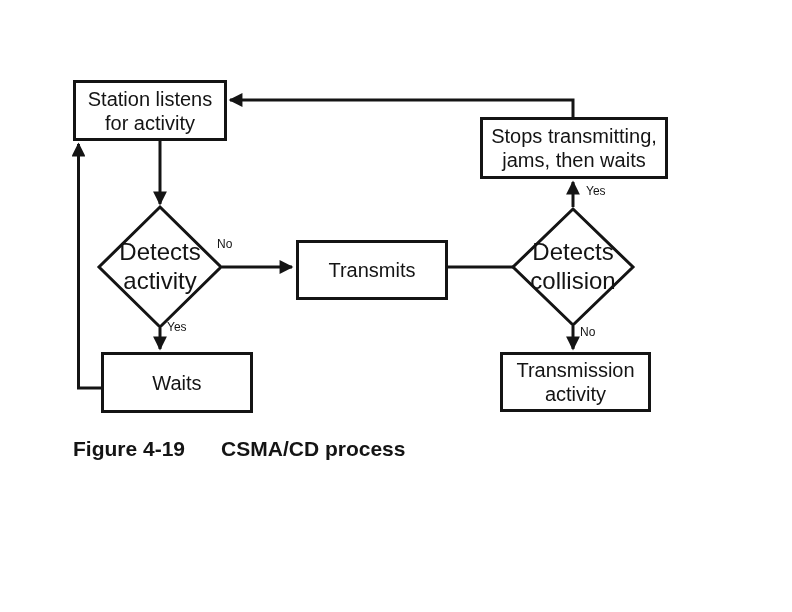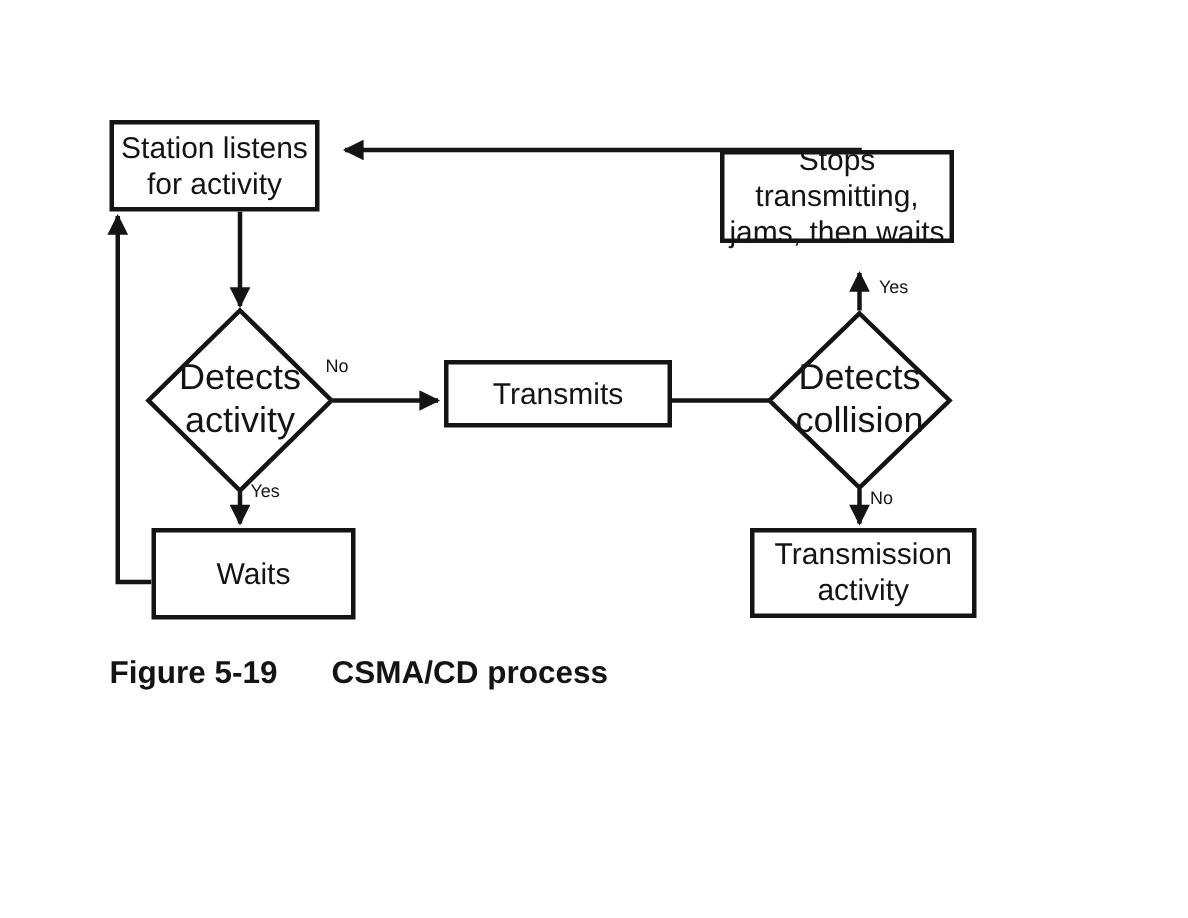--- a/index.html
+++ b/index.html
@@ -66,24 +66,24 @@
     color: #141414;
   }
   .caption .caption-label {
     font-weight: 700;
   }
   .caption .caption-title {
     margin-left: 36px;
     font-weight: 700;
   }
   
-  #box-station      { left: 73px;  top: 80px;  width: 140px; height: 61px; }
-  #box-transmits    { left: 296px; top: 240px; width: 152px; height: 45px; }
-  #box-stops        { left: 480px; top: 100px; width: 156px; height: 62px; }
-  #box-waits        { left: 101px; top: 352px; width: 136px; height: 61px; }
+  #box-station      { left: 73px;  top: 80px;  width: 154px; height: 61px; }
+  #box-transmits    { left: 296px; top: 240px; width: 152px; height: 60px; }
+  #box-stops        { left: 480px; top: 117px; width: 188px; height: 62px; }
+  #box-waits        { left: 101px; top: 352px; width: 152px; height: 61px; }
   #box-complete     { left: 500px; top: 352px; width: 151px; height: 60px; }
   #label-detects-activity  { left: 100px; top: 237px; width: 120px; height: 60px; }
   #label-detects-collision { left: 513px; top: 237px; width: 120px; height: 60px; }
   #edge-no-activity  { left: 217px; top: 238px; }
   #edge-yes-activity { left: 167px; top: 321px; }
   #edge-yes-collision{ left: 586px; top: 185px; }
   #edge-no-collision { left: 580px; top: 326px; }
 </style>
 </head>
 <body>
@@ -128,16 +128,16 @@
 
   <div class="diamond-label" id="label-detects-collision">Detects
 collision</div>
 
   <span class="edge-label" id="edge-no-activity">No</span>
   <span class="edge-label" id="edge-yes-activity">Yes</span>
   <span class="edge-label" id="edge-yes-collision">Yes</span>
   <span class="edge-label" id="edge-no-collision">No</span>
 
   <div class="caption">
-    <span class="caption-label">Figure 5-19</span><span class="caption-title">CSMA/CD process</span>
+    <span class="caption-label">Figure 4-19</span><span class="caption-title">CSMA/CD process</span>
   </div>
 
 </div>
 
 </body></html>

